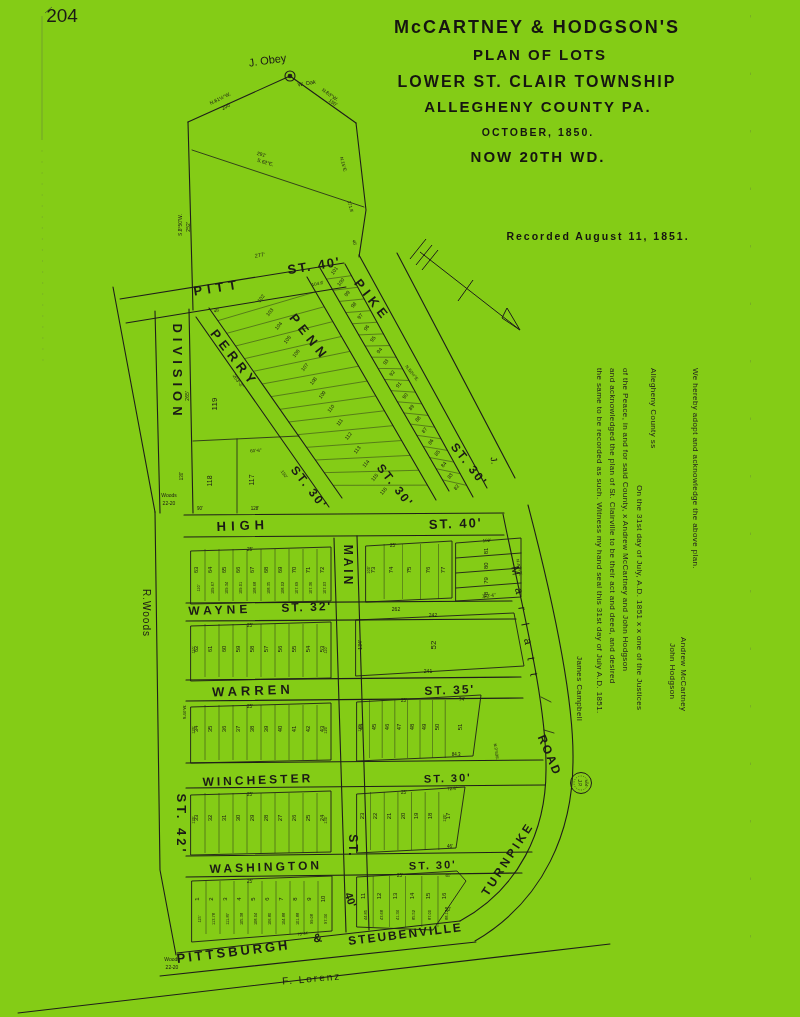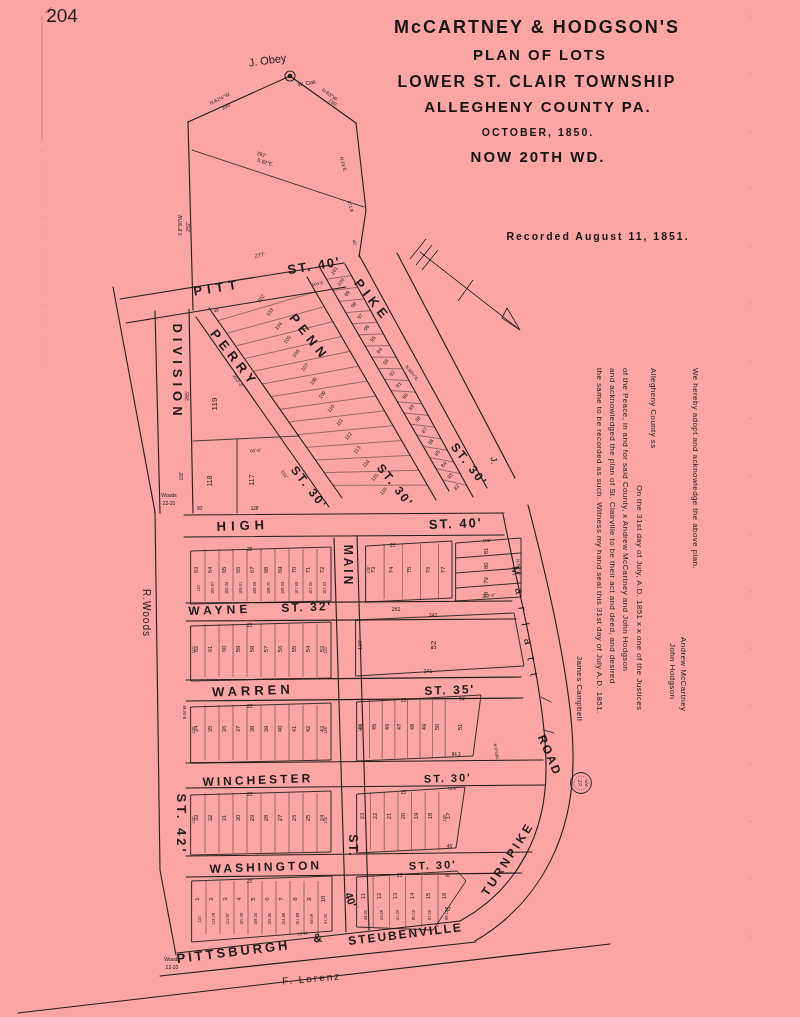--- a/index.html
+++ b/index.html
@@ -1,16 +1,16 @@
 <!DOCTYPE html>
 <html><head>
 <meta charset="utf-8">
 <style>
   html,body{margin:0;padding:0;background:#e8e6e0}
-  .page{position:relative;width:800px;height:1017px;background:#fca5a5;overflow:hidden}
+  .page{position:relative;width:800px;height:1017px;background:#84cc16;overflow:hidden}
   svg{position:absolute;left:0;top:0}
   text{font-family:"Liberation Sans",sans-serif;fill:#1b1a16}
   .ttl{font-weight:700;letter-spacing:2px;fill:#161511}
   .ack{font-size:8px;letter-spacing:0.4px;fill:#24231f}
   .lw{fill:none;stroke:#1f1e1a;stroke-width:1.1;stroke-linecap:round;stroke-linejoin:round}
   .blk{stroke-width:.9}
   .lot{stroke:#23221e;stroke-width:.55;opacity:.85}
   .faint{stroke:#555}
 </style>
 </head>

